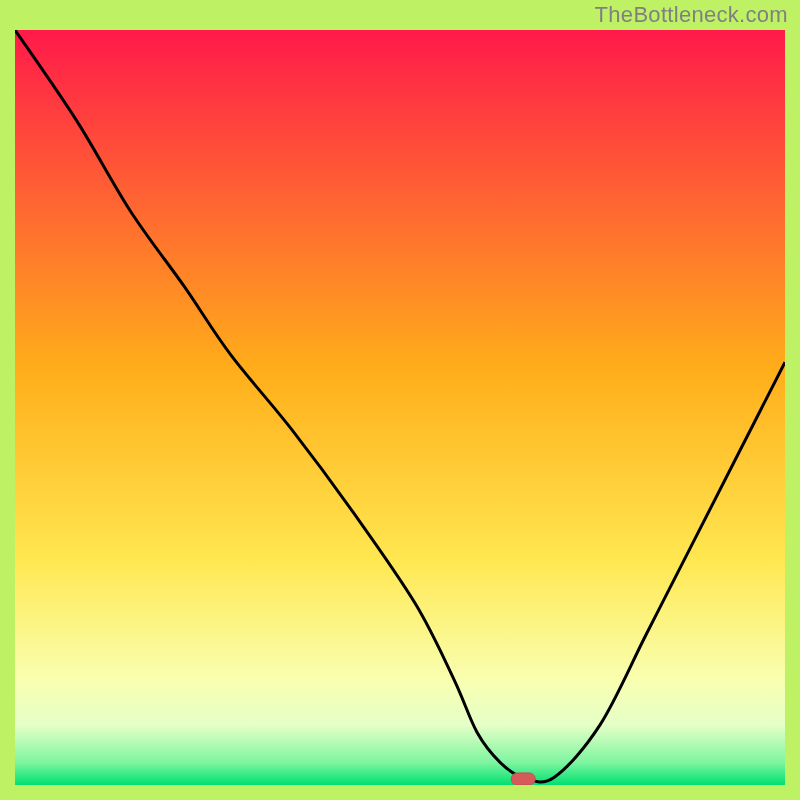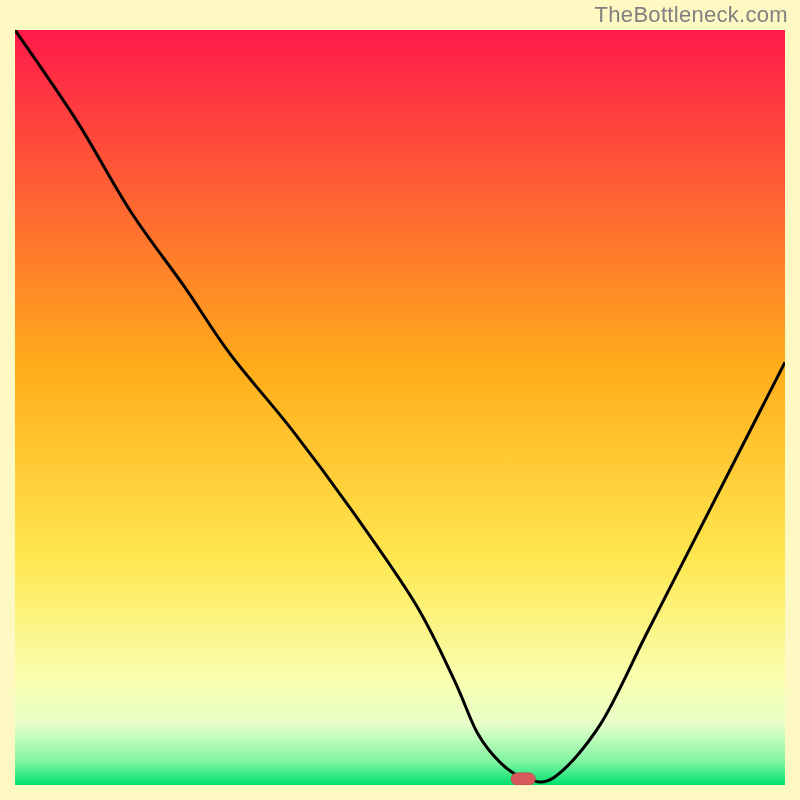--- a/index.html
+++ b/index.html
@@ -8,21 +8,21 @@
     width: 800px;
     height: 800px;
     background: #000;
     overflow: hidden;
     font-family: Arial, Helvetica, sans-serif;
   }
   .frame {
     position: relative;
     width: 800px;
     height: 800px;
-    background: #fef9c3;
+    background: #bef264;
   }
   .watermark {
     position: absolute;
     top: 2px;
     right: 12px;
     color: #808080;
     font-size: 22px;
     font-weight: 500;
     letter-spacing: 0.3px;
     user-select: none;

